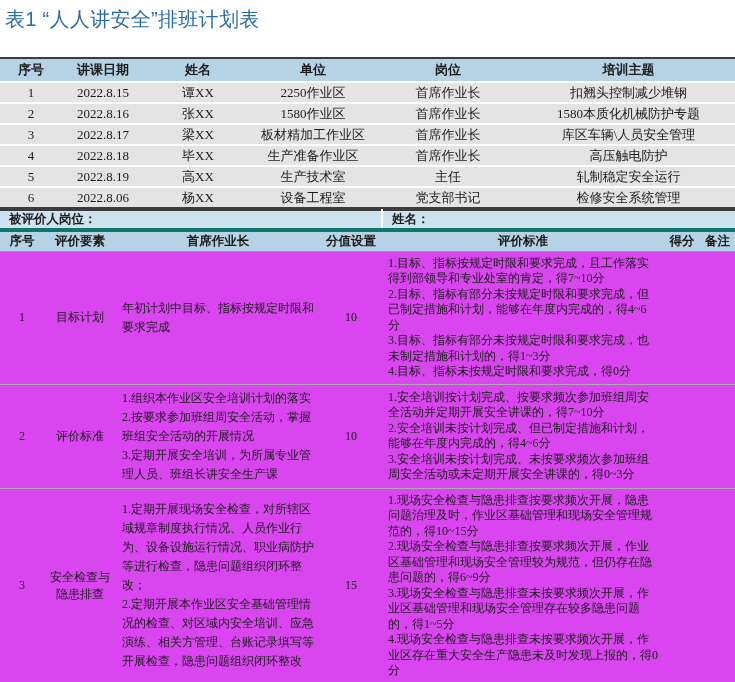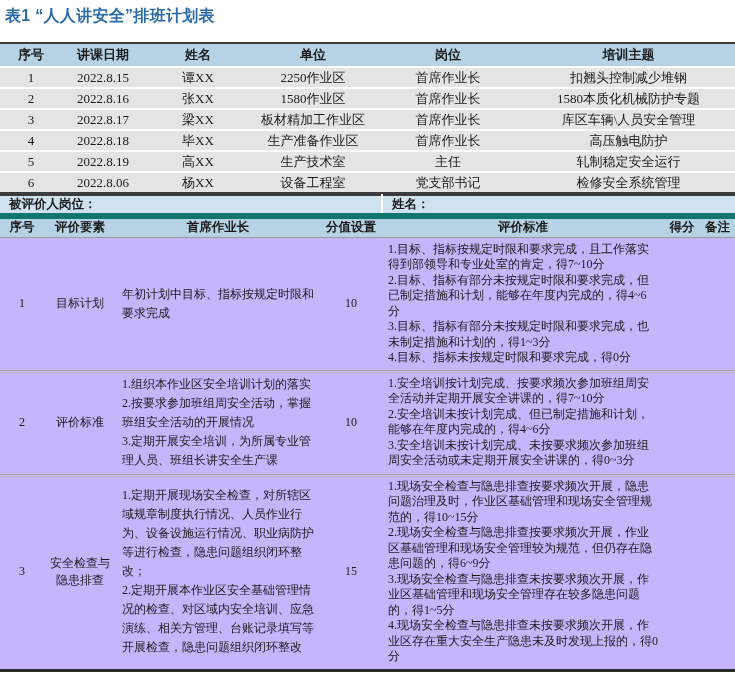--- a/index.html
+++ b/index.html
@@ -5,22 +5,22 @@
   * { margin:0; padding:0; box-sizing:border-box; }
   body {
     width:735px; height:682px; overflow:hidden;
     background:#ffffff;
     font-family:"Liberation Sans", sans-serif;
     color:#1b1b1b;
   }
   .page { width:735px; height:682px; background:#fff; }
 
   .tbl-title {
-    font-size:16px; font-weight:bold; color:#2b6ba8;
-    padding:6px 6px 15px 5px; letter-spacing:0.3px;
+    font-size:20px; font-weight:normal; color:#2b6ba8;
+    padding:6px 6px 24px 5px; letter-spacing:0.3px;
   }
   .tbl-title.second { padding-top:10px; }
 
   table { width:735px; border-collapse:collapse; table-layout:fixed; }
 
   
   .t1 { border-top:2px solid #3c3c3c; border-bottom:2px solid #3c3c3c; }
   .t1 th {
     background:#b6d3e6; font-size:13px; font-weight:bold;
     height:24px; text-align:center; border-bottom:2px solid #fff;
@@ -30,29 +30,29 @@
     font-size:13px; text-align:center; height:21px;
     border-bottom:2px solid #fff;
   }
   .t1 tr:last-child td { border-bottom:none; }
 
   
   .t2 { border-top:2px solid #3c3c3c; border-bottom:3px solid #282828; }
   .t2 .info td {
     background:#cfe2ef; font-size:12.5px; font-weight:bold;
     height:14px; text-align:left; padding:0 9px;
-    border-bottom:6px solid #0f766e;
+    border-bottom:4px solid #0f766e;
   }
   .t2 .info td.name-cell { border-left:2px solid #fff; }
   .t2 th {
     background:#b6d3e6; font-size:12.5px; font-weight:bold;
     height:21px; text-align:center; border-bottom:1px solid #9a9a9a;
   }
   .t2 td {
-    background:#c4b5fd; font-family:"Liberation Serif", serif;
+    background:#d946ef; font-family:"Liberation Serif", serif;
     font-size:12px; vertical-align:middle;
     border-bottom:1px solid #ababab; text-align:center; padding:2px 3px;
   }
   .t2 td.ind {
     text-align:left; white-space:pre-line; line-height:19px; padding:4px 6px;
   }
   .t2 td.std {
     text-align:left; white-space:pre-line; line-height:15.5px; padding:4px 6px;
   }
   .t2 tr.r1 td { height:109px; }

